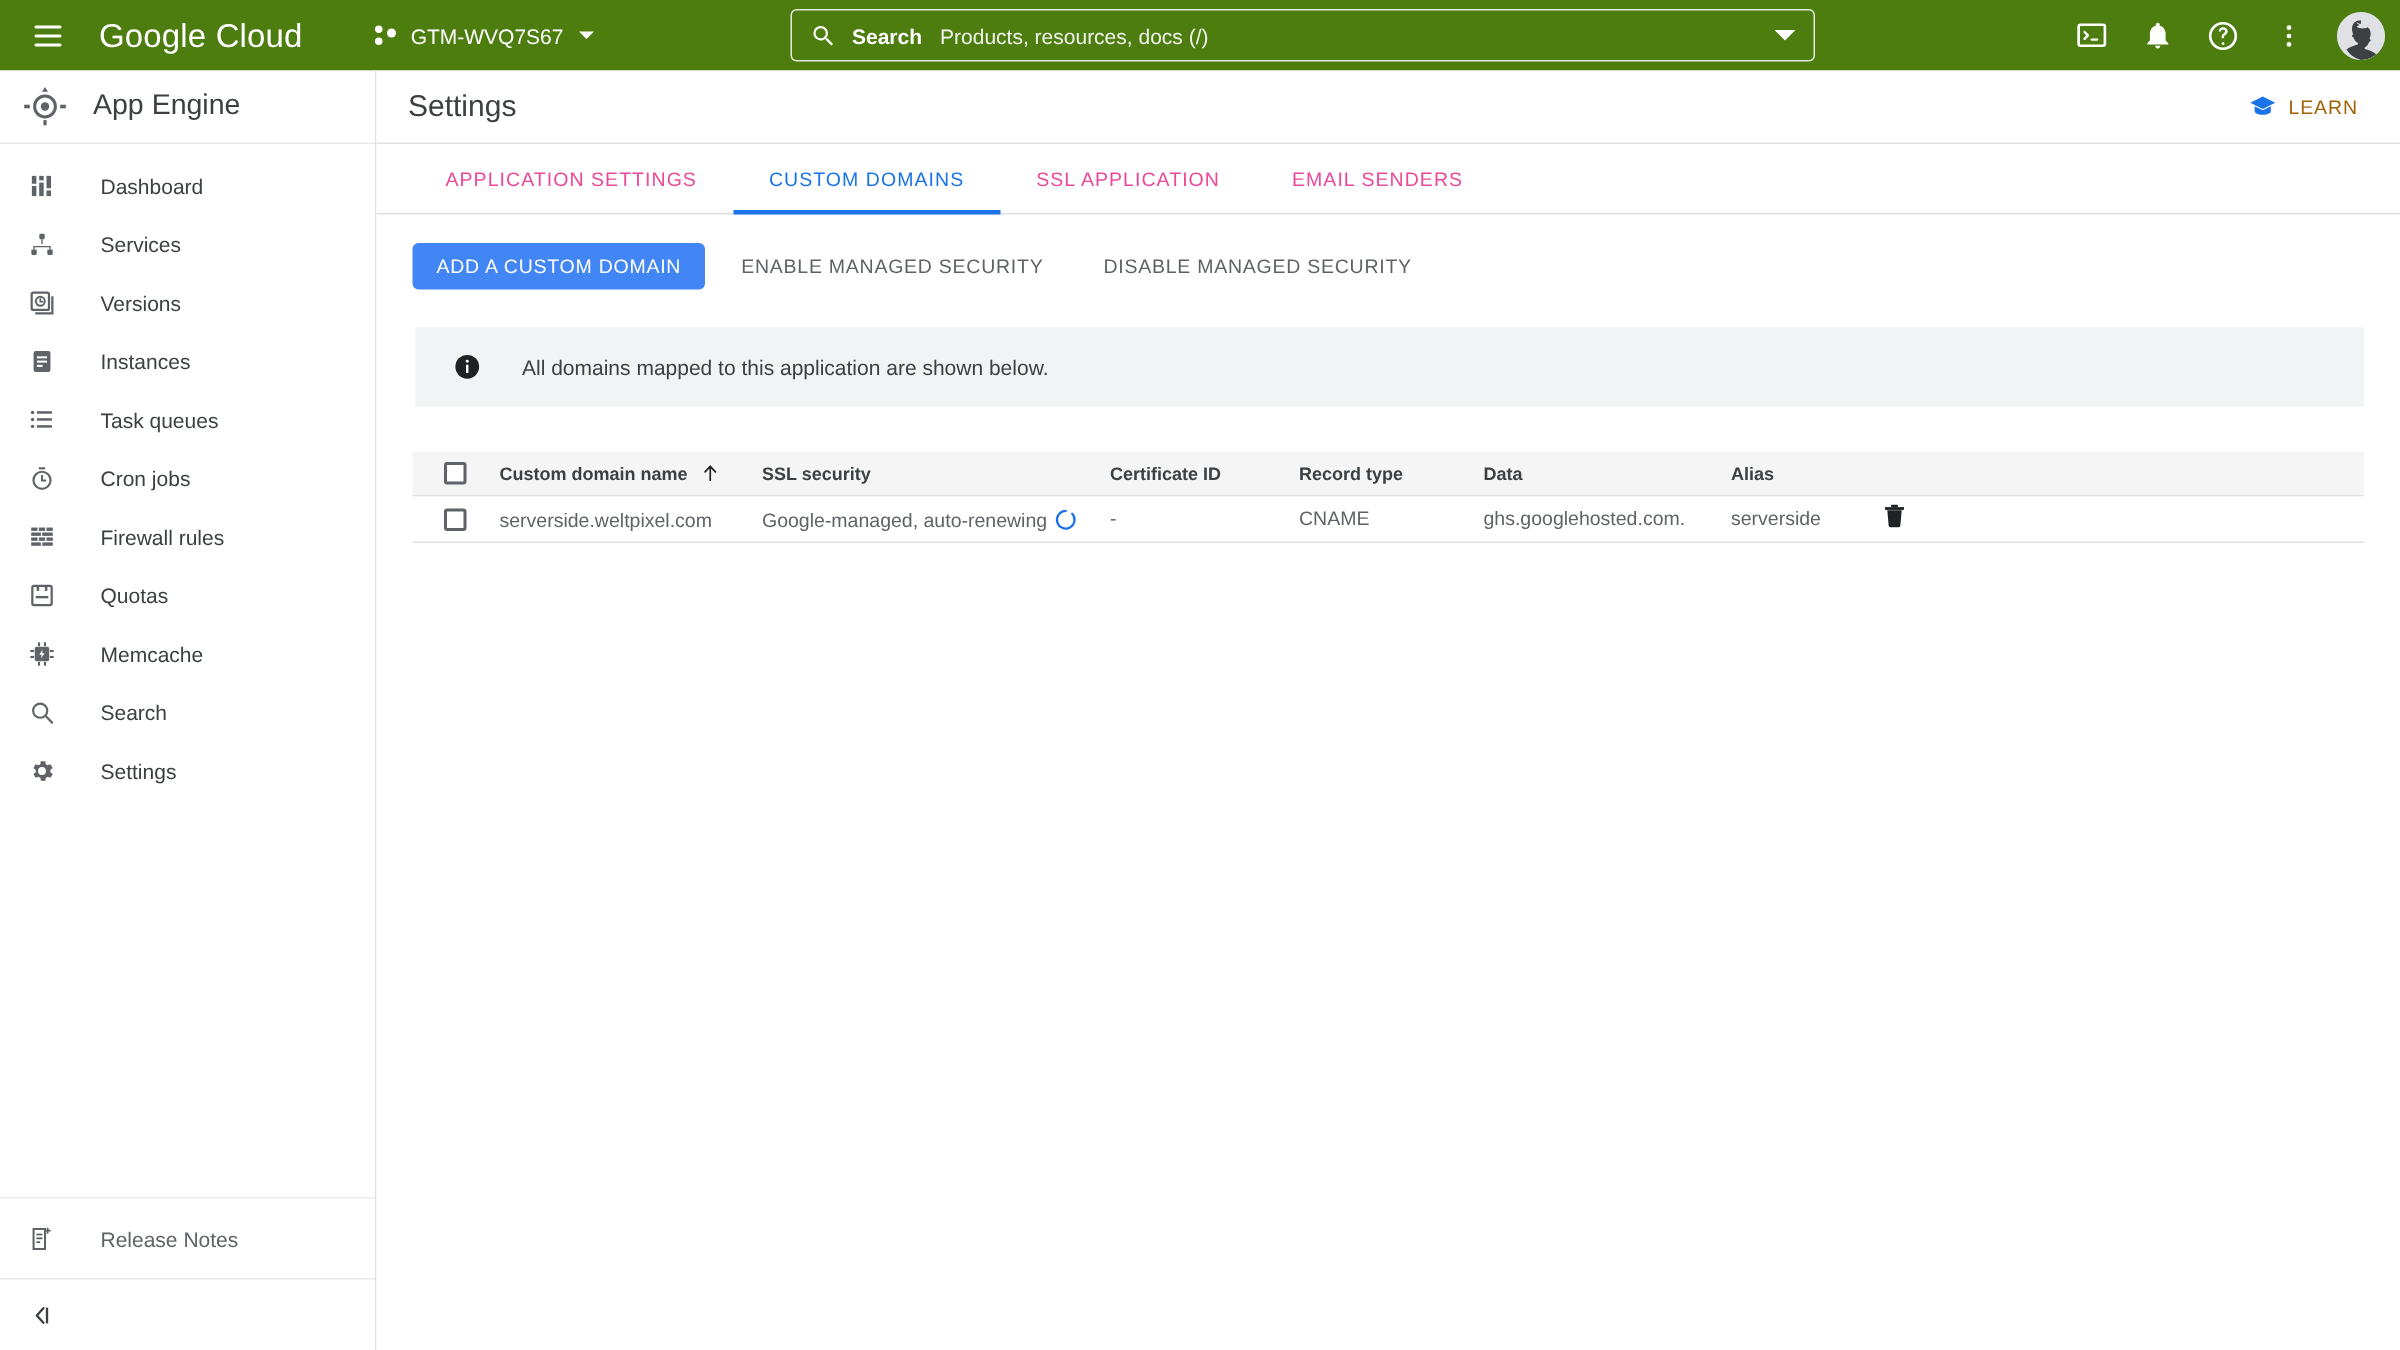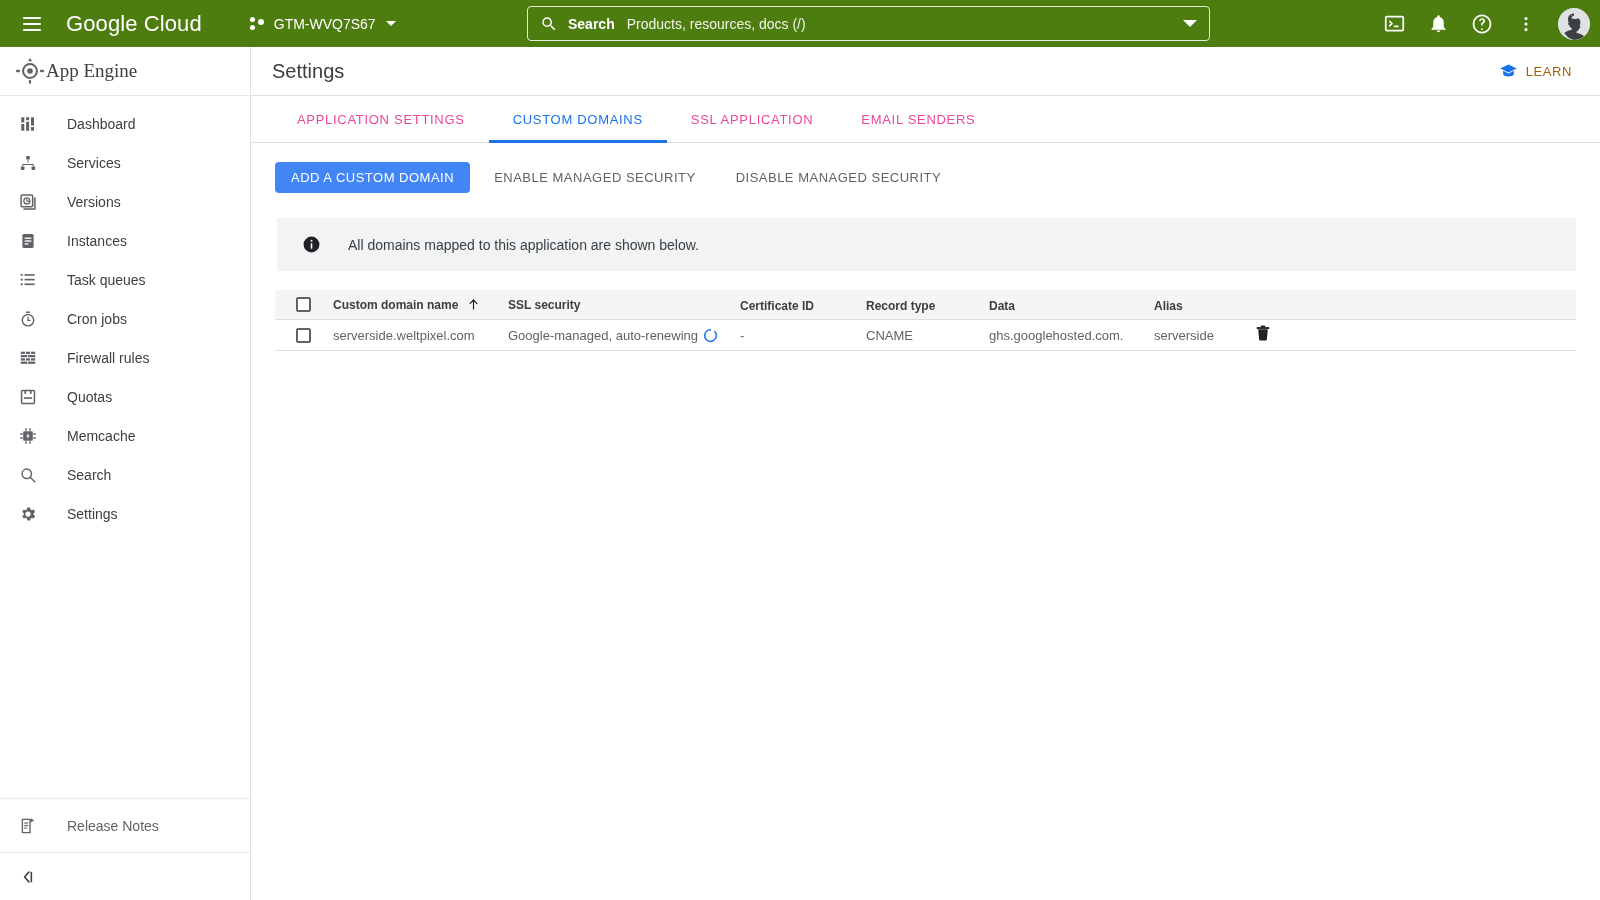--- a/index.html
+++ b/index.html
@@ -81,21 +81,21 @@
     position: absolute; left: 0; top: 47px;
     width: 251px; height: 853px;
     background: #fff; border-right: 1px solid #e0e0e0;
   }
   .product-head {
     height: 49px; display: flex; align-items: center;
     padding-left: 14px; border-bottom: 1px solid #e8eaed;
   }
   .product-ico { width: 32px; height: 32px; flex: none; }
   .product-name {
-    font-size: 19px; color: #3c4043; white-space: nowrap; font-family: Liberation Serif, serif;
+    font-size: 19px; color: #3c4043; margin-left: 16px; white-space: nowrap;
   }
   .nav { padding-top: 8px; }
   .nav-item {
     height: 39px; display: flex; align-items: center;
     padding-left: 18px; cursor: pointer; color: #3c4043;
   }
   .nav-ico {
     width: 20px; height: 20px; flex: none;
     display: flex; align-items: center; justify-content: center;
   }
@@ -160,21 +160,21 @@
     margin-left: 8px;
   }
 
   .banner {
     margin: 25px 24px 0 26px; background: #f1f3f4;
     height: 53px; display: flex; align-items: center; padding-left: 25px;
   }
   .banner-txt { font-size: 14px; color: #3c4043; margin-left: 27px; }
 
   
-  .tbl { margin: 19px 24px 0 24px; }
+  .tbl { margin: 30px 24px 0 24px; }
   .tr {
     display: flex; align-items: center; height: 30px;
   }
   .thead {
     background: #f5f5f5; height: 30px;
     border-bottom: 1px solid #e0e0e0;
   }
   .trow {
     height: 31px; border-bottom: 1px solid #e0e0e0; background: #fff;
   }

